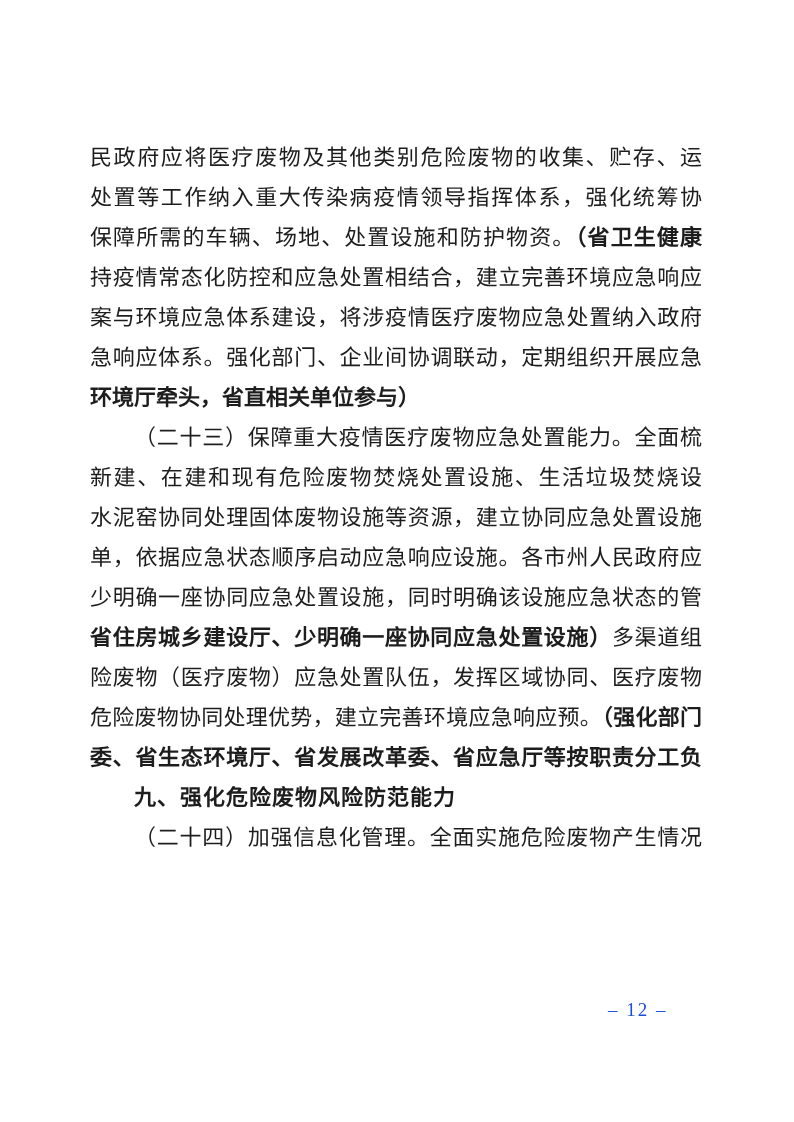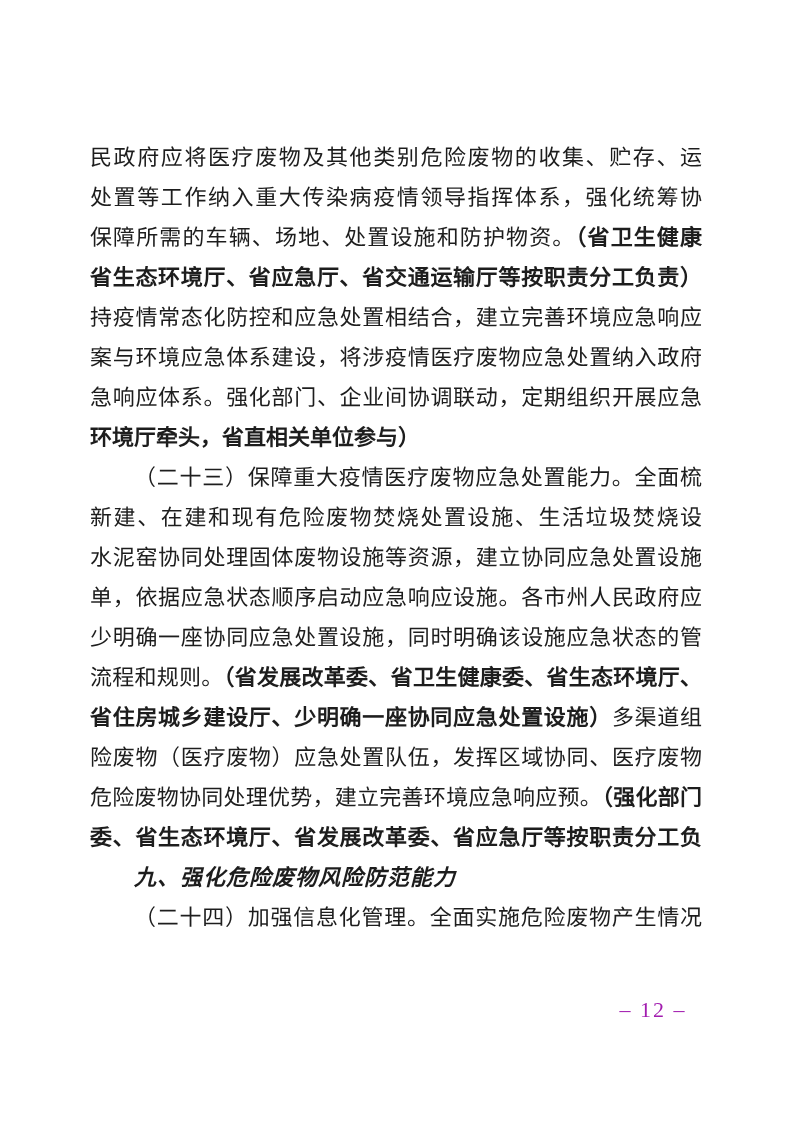--- a/index.html
+++ b/index.html
@@ -36,53 +36,49 @@
   }
   .line.indent {
     text-indent: 44px;
   }
   .seg.bold {
     font-weight: 700;
   }
   .line.heading {
     font-family: "Liberation Sans", "DejaVu Sans", sans-serif;
     letter-spacing: 1px;
-    font-style: italic;
   }
   .page-number {
     position: absolute;
     left: 608px;
     top: 996px;
     width: 90px;
-    font-size: 22px;
+    font-size: 19px;
     line-height: 28px;
-    text-align: center;
     letter-spacing: 2px;
-    color: #a21caf;
+    color: #1d4ed8;
   }
 </style>
 </head>
 <body>
 
 <div class="page">
   <div class="body-text">
       <div class="line"><span class="seg">民政府应将医疗废物及其他类别危险废物的收集、贮存、运输、</span></div>
       <div class="line"><span class="seg">处置等工作纳入重大传染病疫情领导指挥体系，强化统筹协调，</span></div>
       <div class="line"><span class="seg">保障所需的车辆、场地、处置设施和防护物资。</span><span class="seg bold">（省卫生健康委、</span></div>
-      <div class="line"><span class="seg bold">省生态环境厅、省应急厅、省交通运输厅等按职责分工负责）</span></div>
       <div class="line"><span class="seg">持疫情常态化防控和应急处置相结合，建立完善环境应急响应预</span></div>
       <div class="line"><span class="seg">案与环境应急体系建设，将涉疫情医疗废物应急处置纳入政府应</span></div>
       <div class="line"><span class="seg">急响应体系。强化部门、企业间协调联动，定期组织开展应急演</span></div>
       <div class="line nojustify"><span class="seg bold">环境厅牵头，省直相关单位参与）</span></div>
       <div class="line indent"><span class="seg">（二十三）保障重大疫情医疗废物应急处置能力。全面梳理</span></div>
       <div class="line"><span class="seg">新建、在建和现有危险废物焚烧处置设施、生活垃圾焚烧设施、</span></div>
       <div class="line"><span class="seg">水泥窑协同处理固体废物设施等资源，建立协同应急处置设施清</span></div>
       <div class="line"><span class="seg">单，依据应急状态顺序启动应急响应设施。各市州人民政府应至</span></div>
       <div class="line"><span class="seg">少明确一座协同应急处置设施，同时明确该设施应急状态的管理</span></div>
-      <div class="line"><span class="seg">流程和规则。</span><span class="seg bold">（省发展改革委、省卫生健康委、省生态环境厅、</span></div>
       <div class="line"><span class="seg bold">省住房城乡建设厅、少明确一座协同应急处置设施）</span><span class="seg">多渠道组建危</span></div>
       <div class="line"><span class="seg">险废物（医疗废物）应急处置队伍，发挥区域协同、医疗废物与</span></div>
       <div class="line"><span class="seg">危险废物协同处理优势，建立完善环境应急响应预。</span><span class="seg bold">（强化部门</span></div>
       <div class="line"><span class="seg bold">委、省生态环境厅、省发展改革委、省应急厅等按职责分工负责）</span></div>
       <div class="line indent nojustify heading"><span class="seg bold">九、强化危险废物风险防范能力</span></div>
       <div class="line indent"><span class="seg">（二十四）加强信息化管理。全面实施危险废物产生情况在</span></div>
     </div>
   <div class="page-number">– 12 –</div>
 </div>
 

